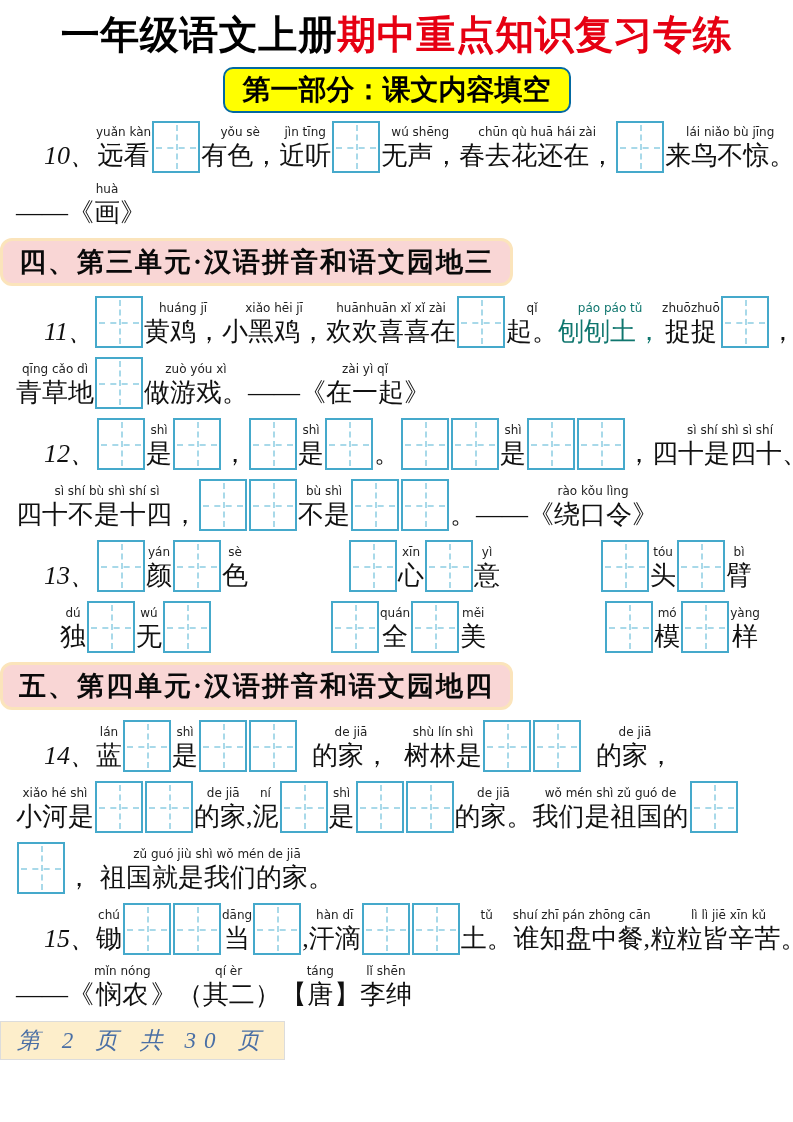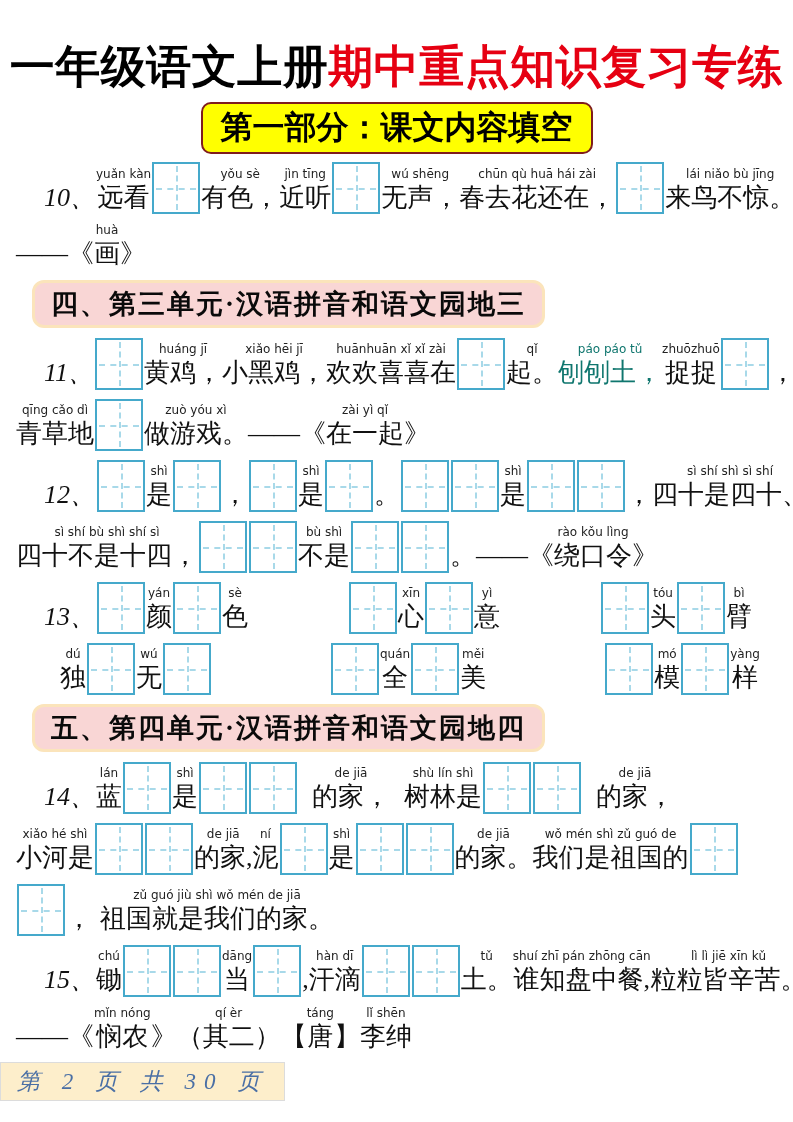--- a/index.html
+++ b/index.html
@@ -3,30 +3,30 @@
 <meta charset="utf-8">
 <style>
   html,body { margin:0; padding:0; }
   body {
     width:793px; height:1122px; background:#ffffff; overflow:hidden;
     font-family:"Liberation Serif", serif;
   }
   .page { width:793px; height:1122px; position:relative; }
 
   .title {
-    text-align:center; margin:40px 6px 8px; font-size:45px; font-weight:900;
+    text-align:center; margin:12px 6px 8px; font-size:39px; font-weight:900;
     font-family:"DejaVu Sans", sans-serif; letter-spacing:0.5px; line-height:1.2;
     white-space:nowrap;
   }
   .title .red { color:#e60012; }
 
   .banner-wrap { text-align:center; margin:0 0 8px; }
   .banner {
-    display:inline-block; background:#ffff00; border:2px solid #7f1d1d;
-    border-radius:10px; padding:2px 18px; font-size:32px; font-weight:800;
+    display:inline-block; background:#ffff00; border:2px solid #0369a1;
+    border-radius:10px; padding:2px 18px; font-size:28px; font-weight:800;
     font-family:"DejaVu Sans", sans-serif;
   }
 
   .row { display:flex; align-items:flex-end; padding:0 16px; margin:2px 0 9px; }
   .seg { display:flex; flex-direction:column; align-items:center; flex:none; }
   .py {
     font-size:12px; color:#222; font-family:"DejaVu Sans", sans-serif;
     white-space:pre; line-height:1.25;
   }
   .zh { font-size:26px; color:#111; white-space:pre; line-height:1.25; }
@@ -40,21 +40,21 @@
   .tzg::before {
     content:""; position:absolute; left:2px; right:2px; top:50%;
     border-top:2px dashed #a8d9e9;
   }
   .tzg::after {
     content:""; position:absolute; top:2px; bottom:2px; left:50%;
     border-left:2px dashed #a8d9e9;
   }
   .gap { flex:none; height:1px; }
 
-  .header-row { padding:0 32px; margin:6px 0 10px; }
+  .header-row { padding:0 0; margin:6px 0 10px; }
   .section-header {
     display:inline-block; background:#f9d6d5; border:3px solid #fbe4bb;
     border-radius:12px; padding:3px 16px; font-size:27px; font-weight:700;
     color:#0a0a0a; letter-spacing:2px;
   }
 
   .footer-wrap { margin-top:8px; }
   .footer {
     display:inline-block; background:#fdeecb; border:1px solid #dcdcdc;
     padding:3px 16px; font-size:23px; font-style:italic; color:#4a6fa5;

